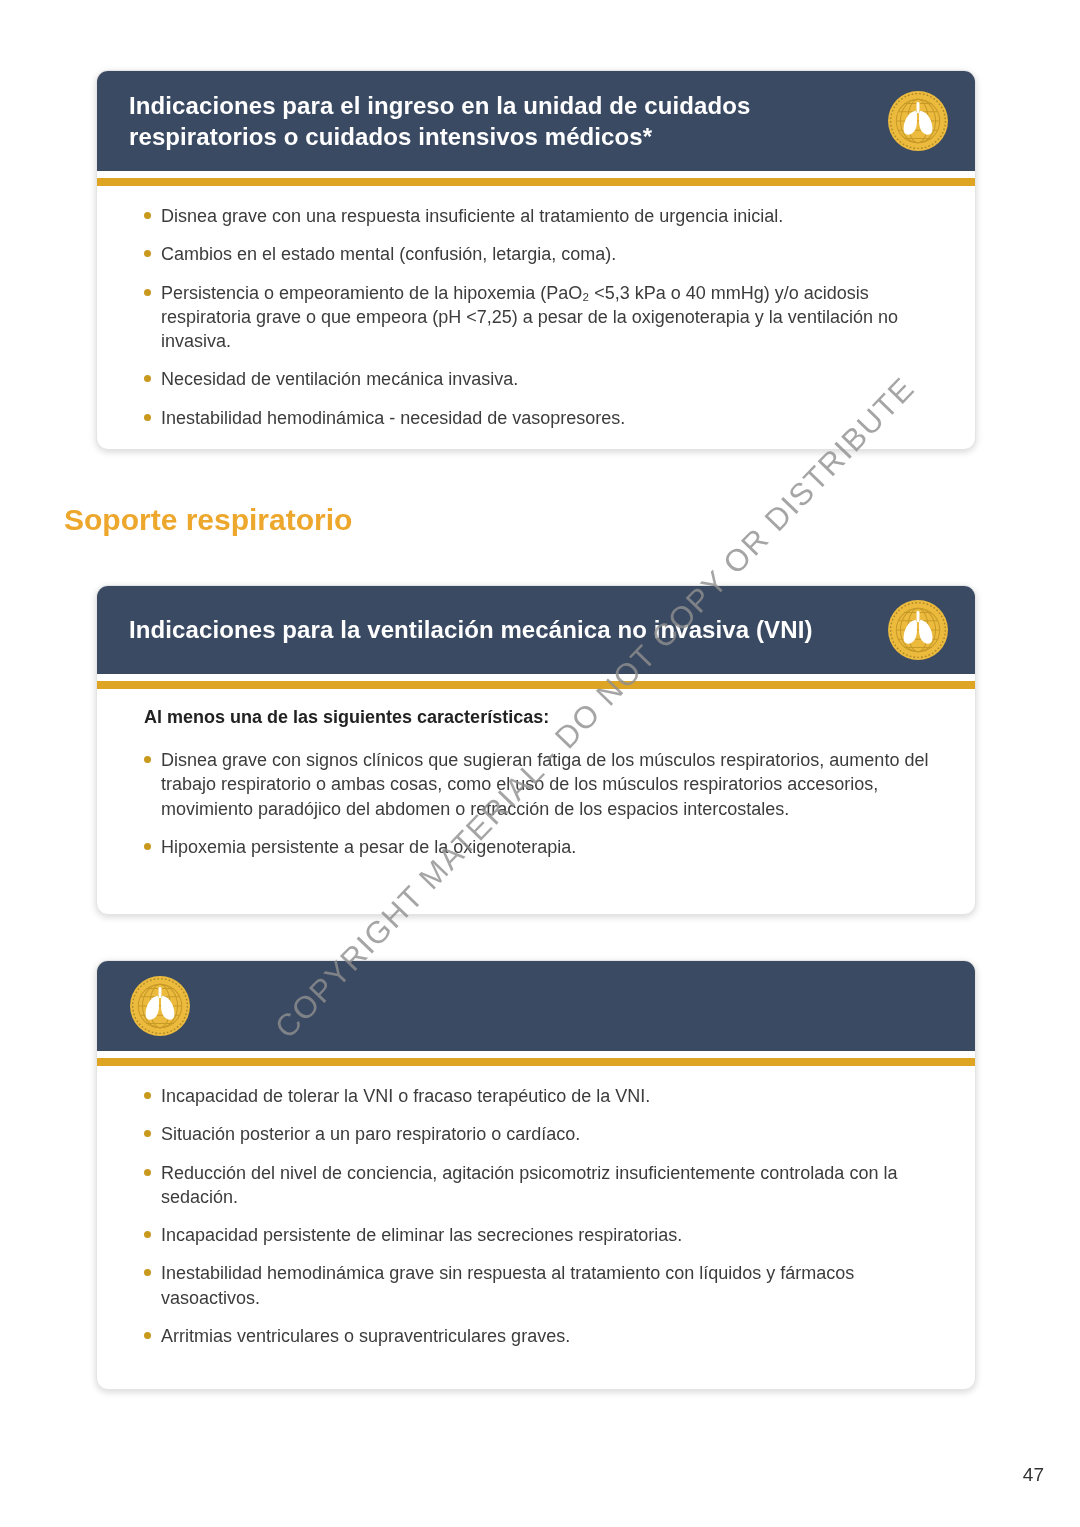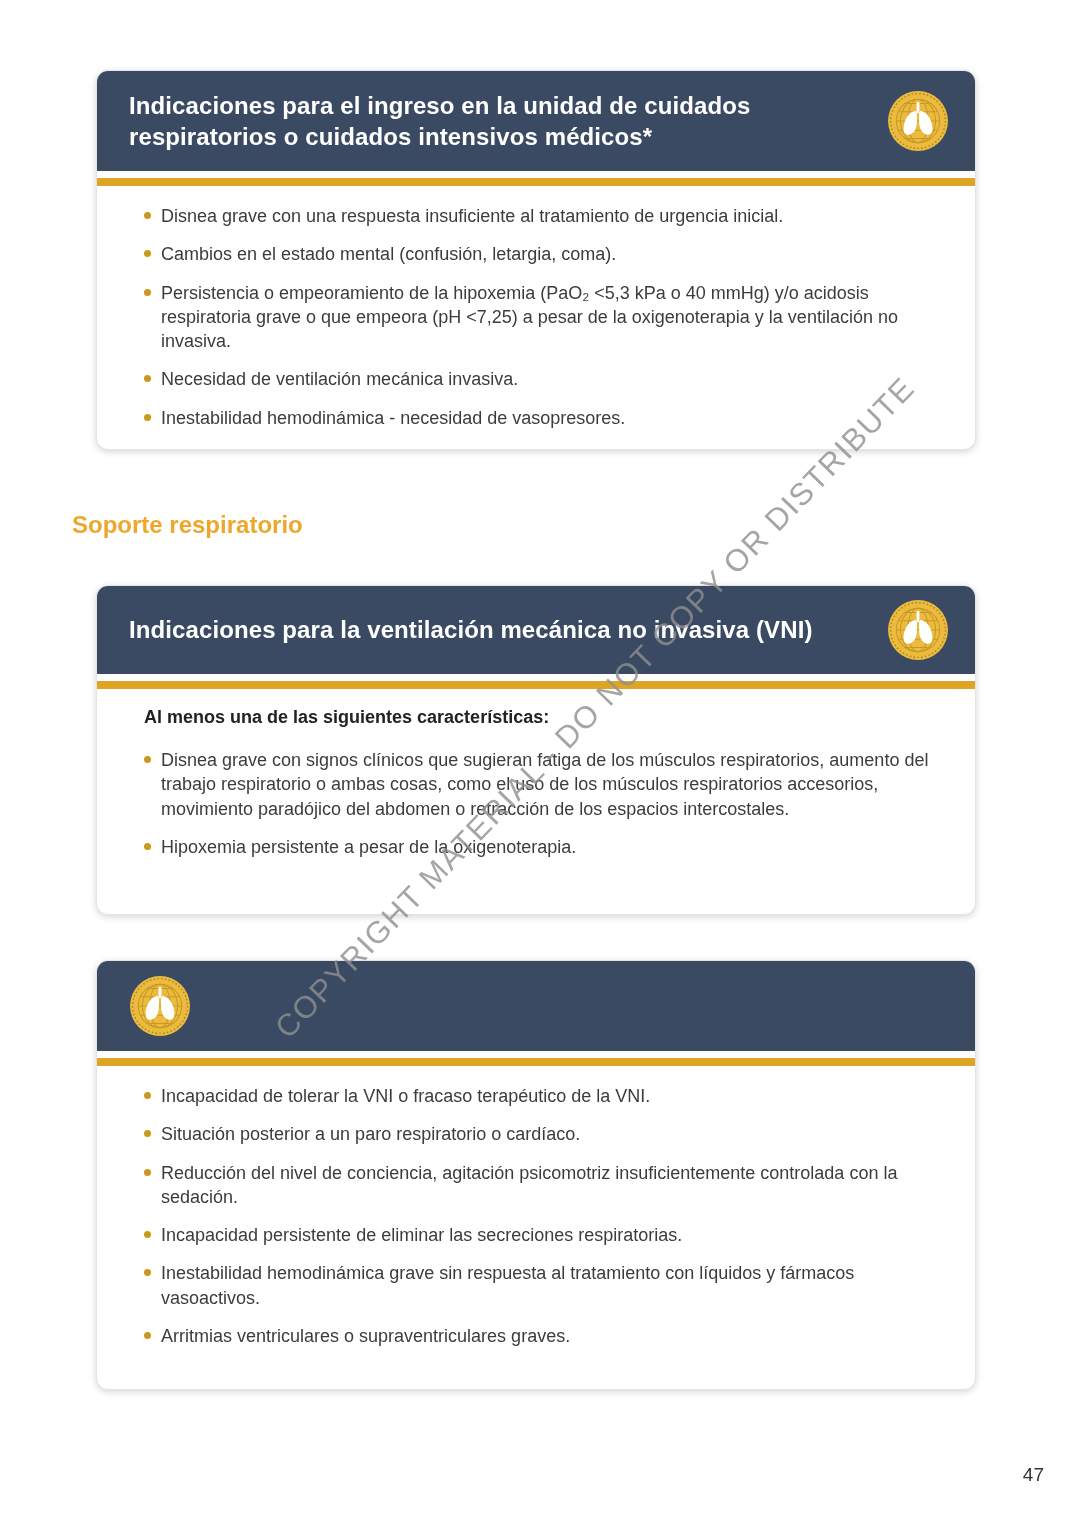--- a/index.html
+++ b/index.html
@@ -78,22 +78,22 @@
   .intro {
     margin: 0 0 20px 0;
     font-size: 18px;
     font-weight: bold;
     color: #222222;
   }
 
   .section-heading {
     position: absolute;
     left: 64px; top: 503px;
-    margin: 8px;
-    font-size: 24px;
+    margin: 0;
+    font-size: 30px;
     font-weight: bold;
     color: var(--gold_heading, #EDA72C);
   }
 
   .watermark {
     position: absolute;
     left: 165px; top: 742px;
     width: 760px;
     text-align: center;
     transform: rotate(-46deg);

